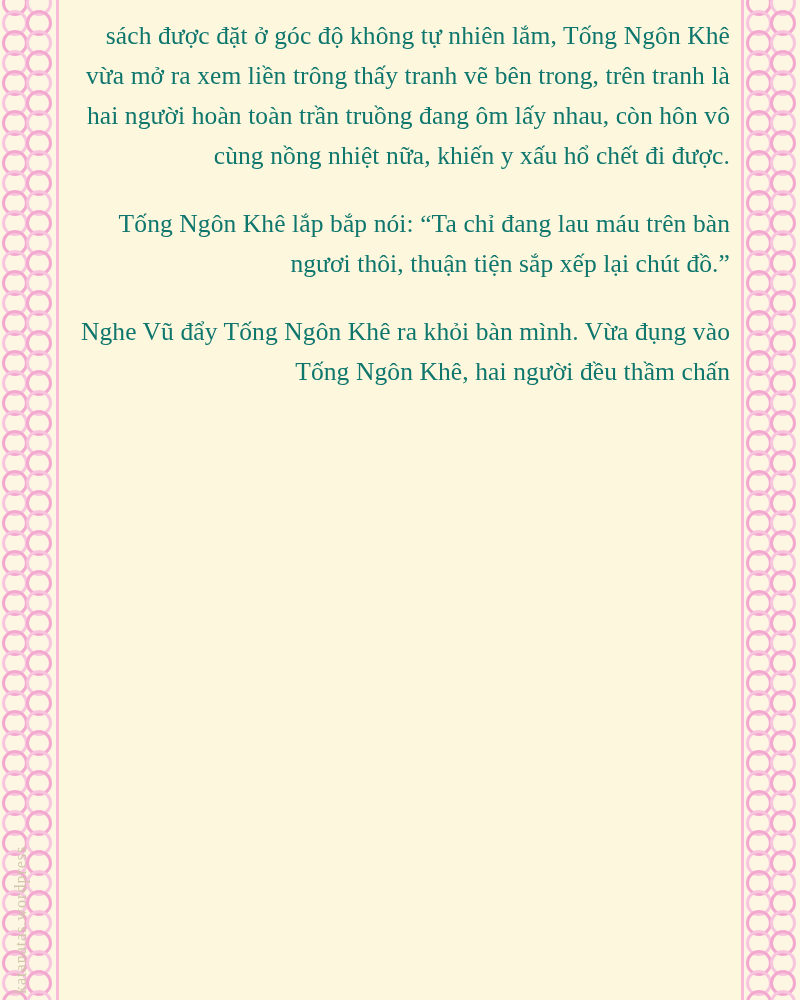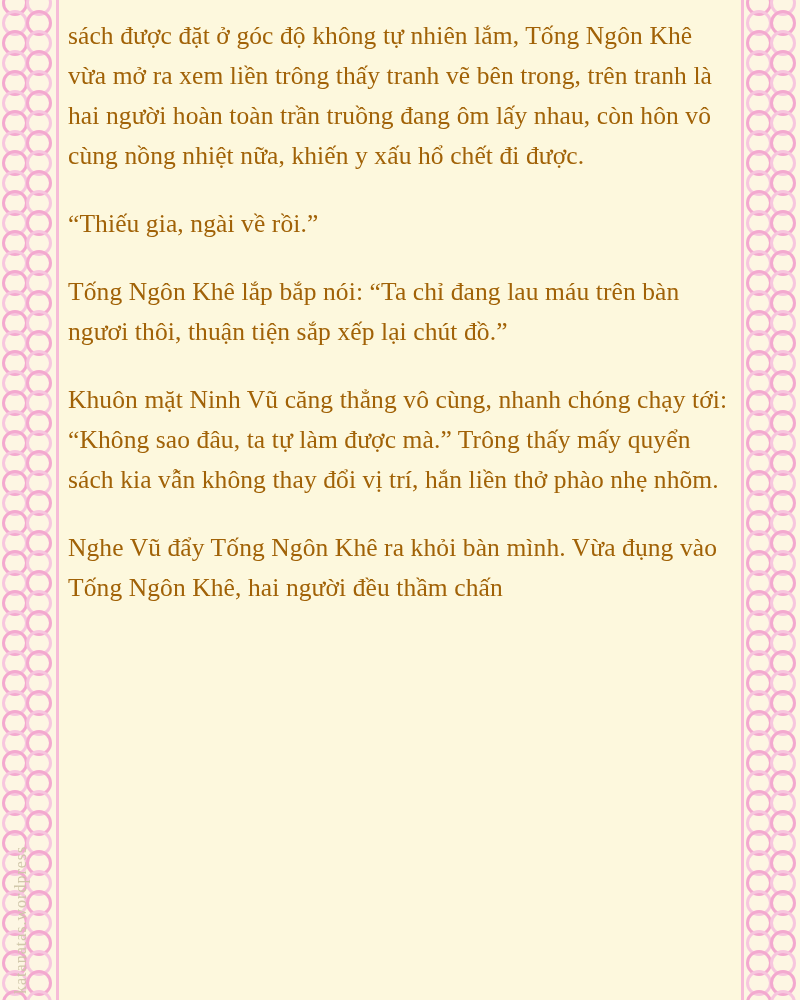--- a/index.html
+++ b/index.html
@@ -74,23 +74,23 @@
     top: 0;
     bottom: 0;
     padding: 10px 10px 0 8px;
     box-sizing: border-box;
   }
 
   .para {
     font-family: "Liberation Serif", serif;
     font-size: 25.5px;
     line-height: 40px;
-    color: #a16207;
+    color: #0f766e;
     margin: 0 0 28px 0;
-    text-align: left;
+    text-align: right;
     letter-spacing: 0.1px;
   }
   .para:first-child { margin-top: 6px; }
 
   
   .watermark {
     position: absolute;
     color: #cfc6a8;
     font-family: "Liberation Serif", serif;
     font-size: 16px;
@@ -331,22 +331,20 @@
         <div class="ring"></div>
         <div class="ring pale"></div>
         <div class="ring"></div>
         <div class="ring pale"></div>
       </div>
   </div>
   <div class="inner-edge right"></div>
 
   <div class="content">
     <p class="para">sách được đặt ở góc độ không tự nhiên lắm, Tống Ngôn Khê vừa mở ra xem liền trông thấy tranh vẽ bên trong, trên tranh là hai người hoàn toàn trần truồng đang ôm lấy nhau, còn hôn vô cùng nồng nhiệt nữa, khiến y xấu hổ chết đi được.</p>
-    <p class="para">“Thiếu gia, ngài về rồi.”</p>
     <p class="para">Tống Ngôn Khê lắp bắp nói: “Ta chỉ đang lau máu trên bàn ngươi thôi, thuận tiện sắp xếp lại chút đồ.”</p>
-    <p class="para">Khuôn mặt Ninh Vũ căng thẳng vô cùng, nhanh chóng chạy tới: “Không sao đâu, ta tự làm được mà.” Trông thấy mấy quyển sách kia vẫn không thay đổi vị trí, hắn liền thở phào nhẹ nhõm.</p>
     <p class="para">Nghe Vũ đẩy Tống Ngôn Khê ra khỏi bàn mình. Vừa đụng vào Tống Ngôn Khê, hai người đều thầm chấn</p>
   </div>
 
   <div class="watermark top-right">wattpad/Anassan</div>
   <div class="watermark bottom-left">katanatas.wordpress</div>
 
 </div>
 
 </body></html>

